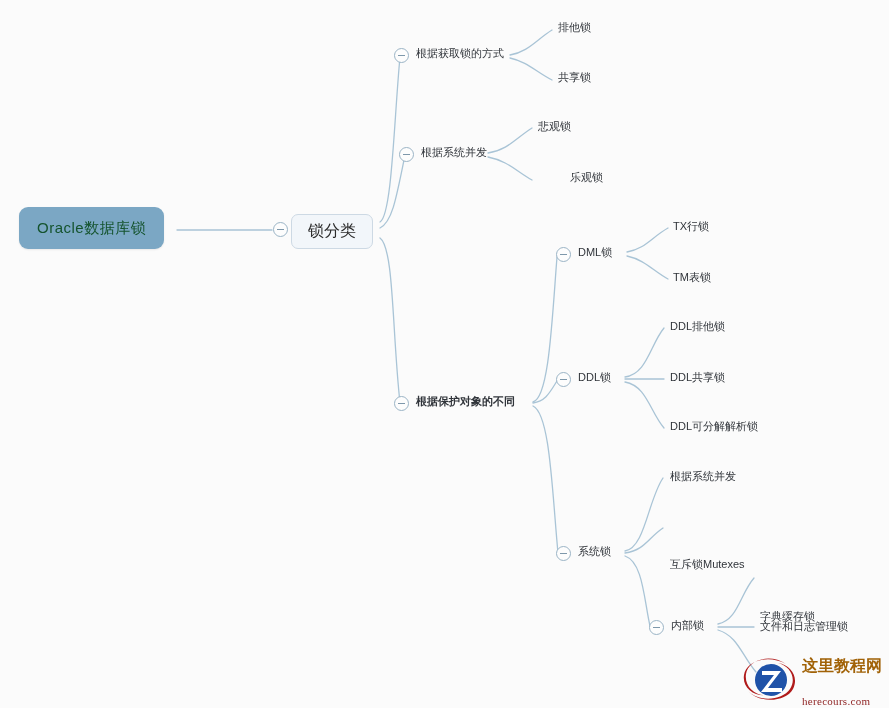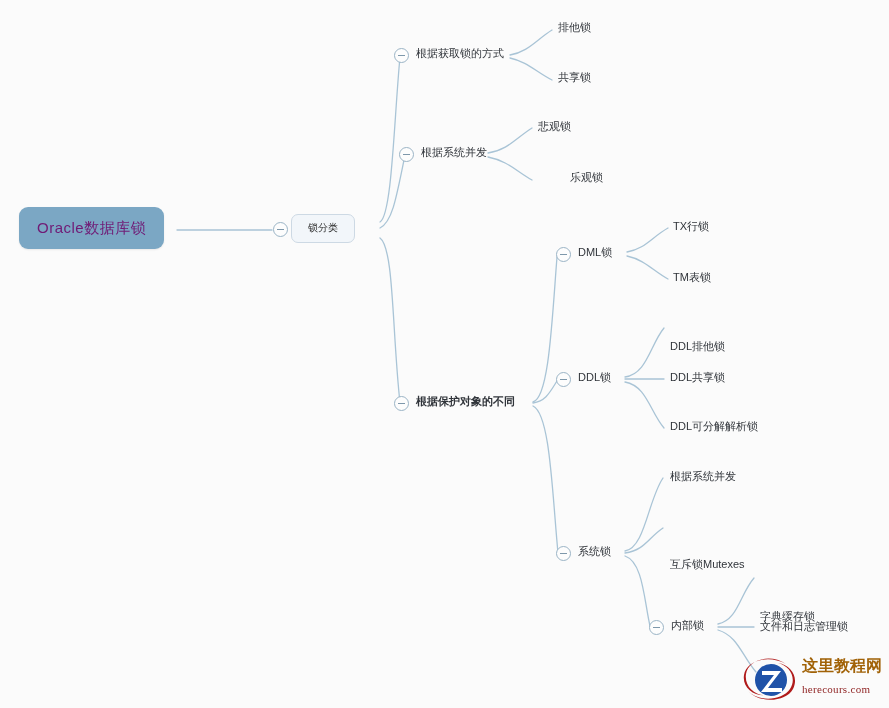--- a/index.html
+++ b/index.html
@@ -30,35 +30,35 @@
     pointer-events: none;
   }
   .node {
     position: absolute;
     white-space: nowrap;
     line-height: 1;
   }
   
   .root-node {
     background: #7ba7c4;
-    color: #701a75;
+    color: #14532d;
     border-radius: 9px;
     font-size: 15px;
     letter-spacing: 0.5px;
     padding: 13px 18px 14px 18px;
     box-shadow: 0 1px 2px rgba(0,0,0,0.08);
     text-align: center;
   }
   
   .box-node {
     background: #f2f6fa;
     border: 1px solid #cdd9e4;
     border-radius: 7px;
     color: #2b2b2b;
-    font-size: 10px;
+    font-size: 16px;
     padding: 8px 16px 9px 16px;
     text-align: center;
   }
   
   .text-node {
     color: #30343a;
     font-size: 11px;
   }
   
   .toggle {
@@ -106,21 +106,21 @@
     font-weight: bold;
     letter-spacing: 0px;
     line-height: 1.1;
     white-space: nowrap;
   }
   .wm-sub {
     color: #8d1f1f;
     font-family: "Liberation Serif", "DejaVu Serif", serif;
     font-size: 11px;
     letter-spacing: 0.3px;
-    margin-top: 8px;
+    margin-top: 20px;
     white-space: nowrap;
   }
 </style>
 </head>
 <body>
 
 <div id="mindmap">
 
   <svg class="edges" viewBox="0 0 889 708" xmlns="http://www.w3.org/2000/svg">
     <g fill="none" stroke="#a9c4d6" stroke-width="1.3" stroke-linecap="round">
@@ -202,21 +202,21 @@
     <span>TX行锁</span>
   </div>
   <div class="node text-node" style="left:673px; top:272px;">
     <span>TM表锁</span>
   </div>
 
   <div class="toggle" style="left:556px; top:372px;"></div>
   <div class="node text-node" style="left:578px; top:372px;">
     <span>DDL锁</span>
   </div>
-  <div class="node text-node" style="left:670px; top:321px;margin-top:20px;">
+  <div class="node text-node" style="left:670px; top:321px;">
     <span>DDL排他锁</span>
   </div>
   <div class="node text-node" style="left:670px; top:372px;">
     <span>DDL共享锁</span>
   </div>
   <div class="node text-node" style="left:670px; top:421px;">
     <span>DDL可分解解析锁</span>
   </div>
 
   <div class="toggle" style="left:556px; top:546px;"></div>

